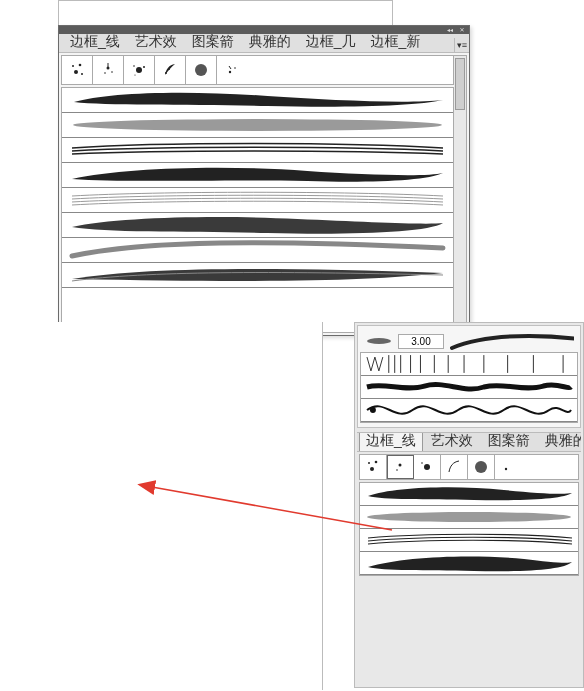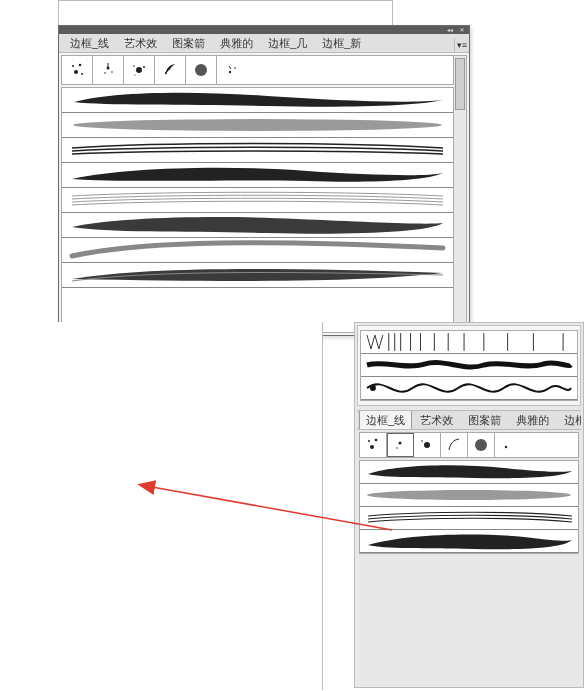--- a/index.html
+++ b/index.html
@@ -43,21 +43,21 @@
     background: #e0e0e0;
     border-bottom: 1px solid #bbb;
     padding-left: 4px;
     height: 18px;
     align-items: flex-end;
     overflow: hidden;
     white-space: nowrap;
   }
   .tab {
     padding: 2px 6px 1px;
-    font-size: 11px;
+    font-size: 14px;
     color: #333;
     border: 1px solid transparent;
     border-bottom: none;
     background: #e0e0e0;
     margin-right: 1px;
     cursor: pointer;
   }
   .tab.active {
     background: #f4f4f4;
     border-color: #9a9a9a;
@@ -329,20 +329,29 @@
     </div>
   </div>
 
   <div class="artboard">
     
     
   </div>
 
   <div id="panel-lower">
     <div class="other-panel">
+      <div class="row2" style="border:none">
+        <svg width="30" height="12">
+            <ellipse cx="15" cy="6" rx="12" ry="3" fill="#666"></ellipse>
+          </svg>
+        <input style="width: 40px; font-size: 10px; border: 1px solid rgb(170, 170, 170); margin-left: 4px; text-align: center;" value="3.00">
+        <svg style="flex:1;margin-left:6px" height="22">
+            <path d="M2 18 C40 2 110 2 180 18" stroke="#222" stroke-width="4" fill="none" stroke-linecap="round"></path>
+          </svg>
+      </div>
       <div style="background:#fff;border:1px solid #aaa">
         <div class="row2">
           <svg class="stroke" viewBox="0 0 210 22">
             <g fill="#333">
                 <path d="M2 4 L6 18 L10 4 L14 18 L18 4" stroke="#333" fill="none"></path>
                 <g stroke="#333" stroke-width="1">
                   <line x1="24" y1="2" x2="24" y2="20"></line>
                   <line x1="30" y1="2" x2="30" y2="20"></line>
                   <line x1="36" y1="2" x2="36" y2="20"></line>
                   <line x1="46" y1="2" x2="46" y2="20"></line>

